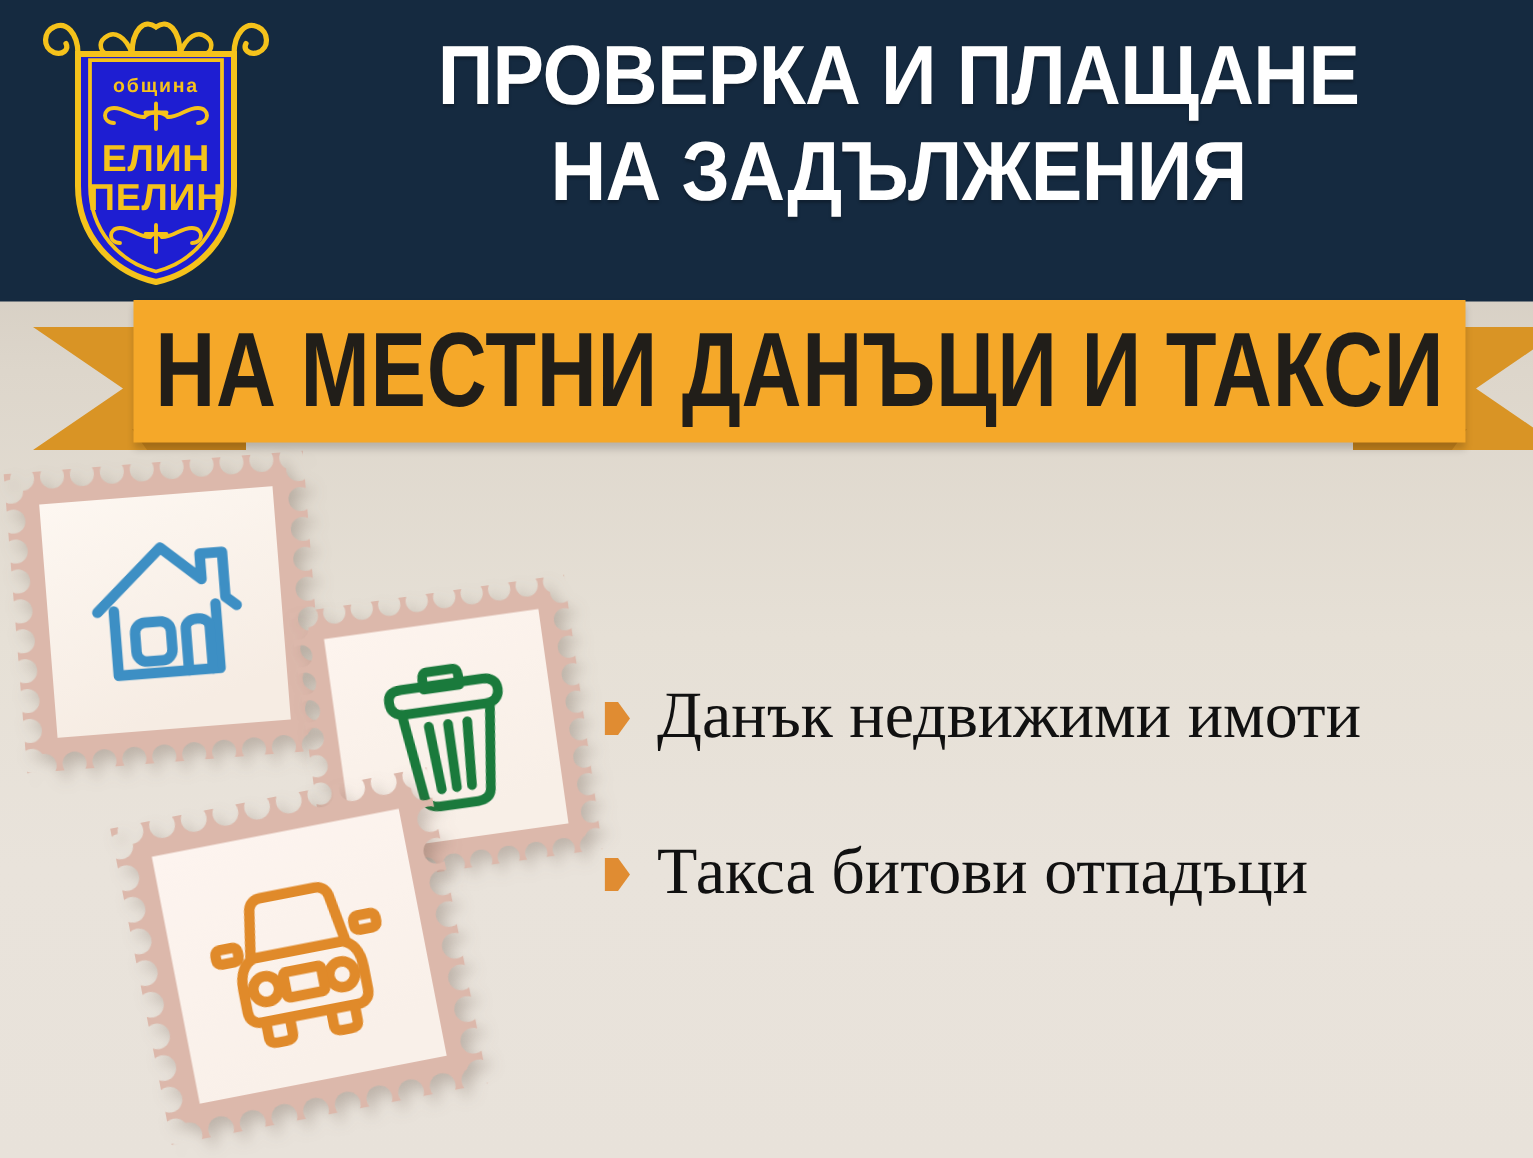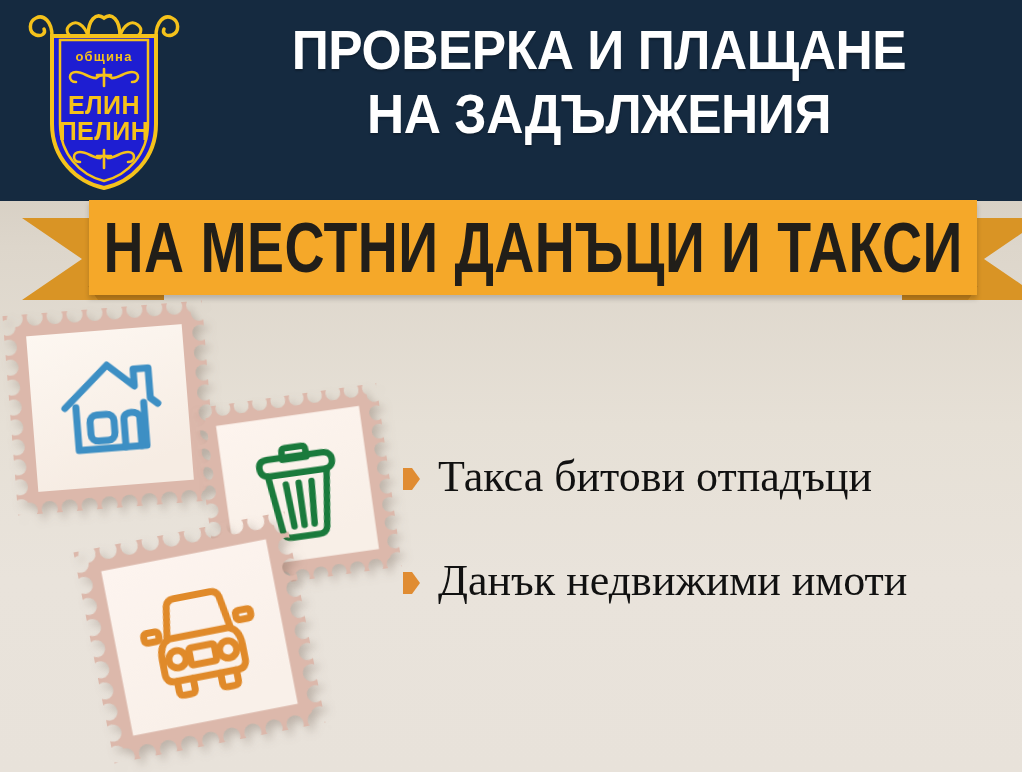--- a/index.html
+++ b/index.html
@@ -440,23 +440,23 @@
           <rect x="137" y="82" width="14" height="9" rx="3"></rect>
         </g>
       </svg>
     </div>
   </div>
 
   <div class="list">
 
     <div class="list-item">
       <span class="bullet"></span>
-      <span class="list-label">Такса битови отпадъци</span>
+      <span class="list-label">Данък недвижими имоти</span>
     </div>
 
     <div class="list-item">
       <span class="bullet"></span>
-      <span class="list-label">Данък недвижими имоти</span>
+      <span class="list-label">Такса битови отпадъци</span>
     </div>
 
   </div>
 
 </div>
 
 </body></html>

